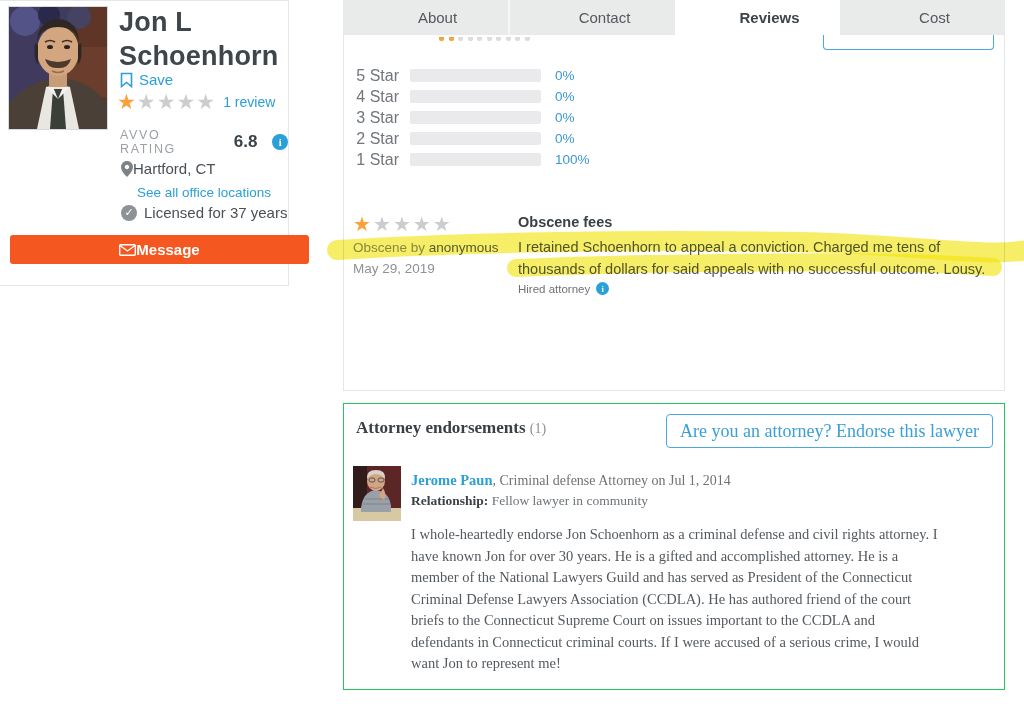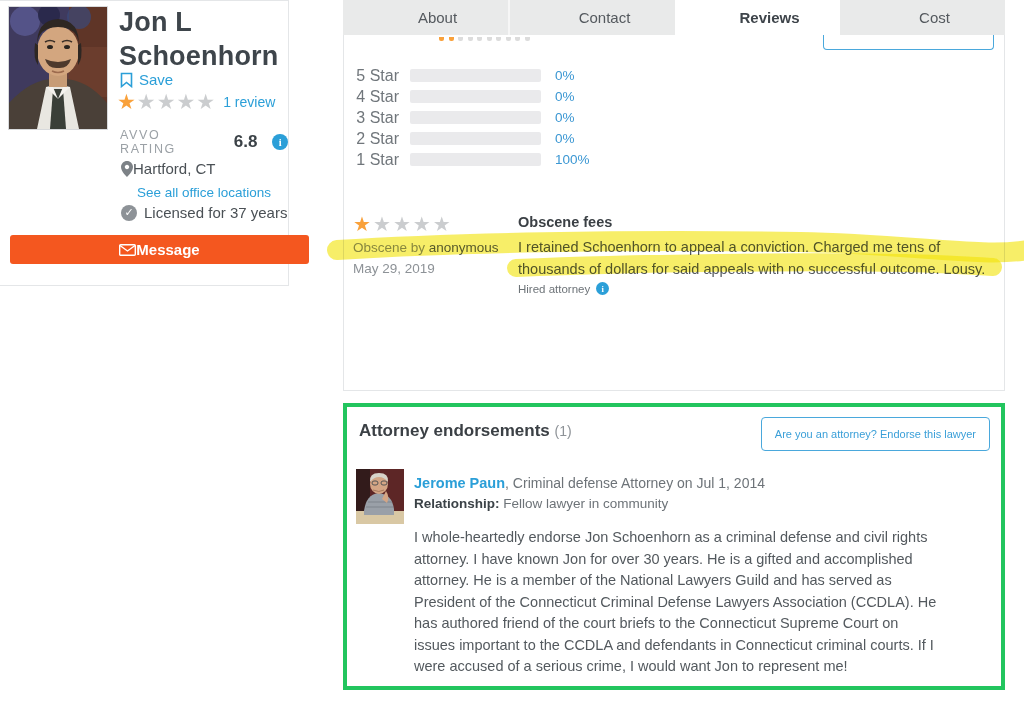--- a/index.html
+++ b/index.html
@@ -49,24 +49,24 @@
   .review-stars .star { font-size:20px; letter-spacing:2px; }
   .posted-line { left:9px; top:205px; font-size:13.5px; color:#8d9297; }
   .posted-by { color:#5b6166; }
   .review-date { left:9px; top:226px; font-size:13.5px; color:#8d9297; }
   .review-title { left:174px; top:179px; font-size:14.5px; font-weight:bold; color:#3b4045; }
   .review-text { left:174px; top:201px; width:487px; font-size:14.5px; line-height:22px; color:#53595e; }
   .hired-row { left:174px; top:247px; display:flex; align-items:center; gap:6px; font-size:11.5px; color:#6d7378; }
   .hired-row .info-icon { width:13px; height:13px; font-size:8.5px; }
 
   
-  .endorse-panel { left:343px; top:403px; width:662px; height:287px; background:#fff; border:4px solid #22c55e; }
+  .endorse-panel { left:343px; top:403px; width:662px; height:287px; background:#fff; border:1px solid #22c55e;font-family:Liberation Serif, serif; }
   .endorse-title { left:12px; top:14px; font-size:17px; font-weight:bold; color:#3b4045; }
   .endorse-count { font-weight:normal; font-size:14px; color:#8d9297; }
-  .endorse-cta { right:11px; top:10px; height:31px; padding:16px 13px; background:#fff; border:1px solid #4aa8dc; border-radius:4px; color:#3a9fd8; font-size:11px; display:flex; align-items:center; cursor:pointer; font-family:inherit; }
+  .endorse-cta { right:11px; top:10px; height:31px; padding:16px 13px; background:#fff; border:1px solid #4aa8dc; border-radius:4px; color:#3a9fd8; font-size:18px; display:flex; align-items:center; cursor:pointer; font-family:inherit; }
   .endorser-photo { left:9px; top:62px; width:48px; height:55px; overflow:hidden; }
   .author-line { left:67px; top:68px; font-size:14px; color:#6d7378; }
   .author-name { color:#2b9fd8; font-weight:bold; font-size:14.5px; cursor:pointer; }
   .relationship-line { left:67px; top:89px; font-size:13.5px; color:#6d7378; }
   .relationship-label { color:#3b4247; font-weight:bold; }
   .endorse-text { left:67px; top:120px; width:528px; font-size:14.5px; line-height:21.5px; color:#53595e; }
 
   
   .highlight-svg { left:0; top:0; width:1024px; height:704px; pointer-events:none; mix-blend-mode:multiply; z-index:40; }
 </style>

